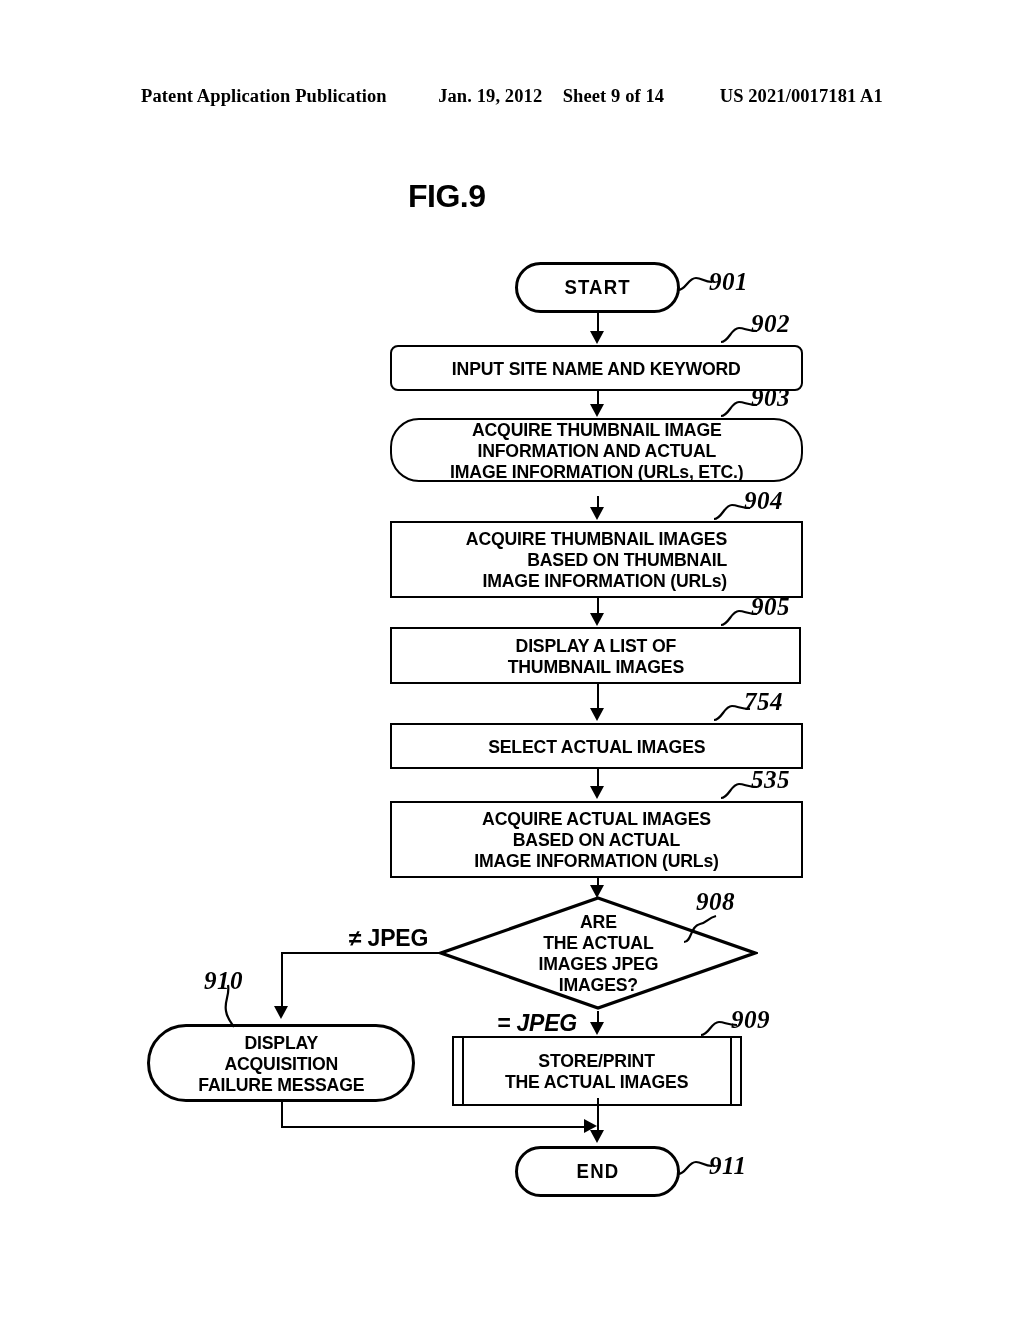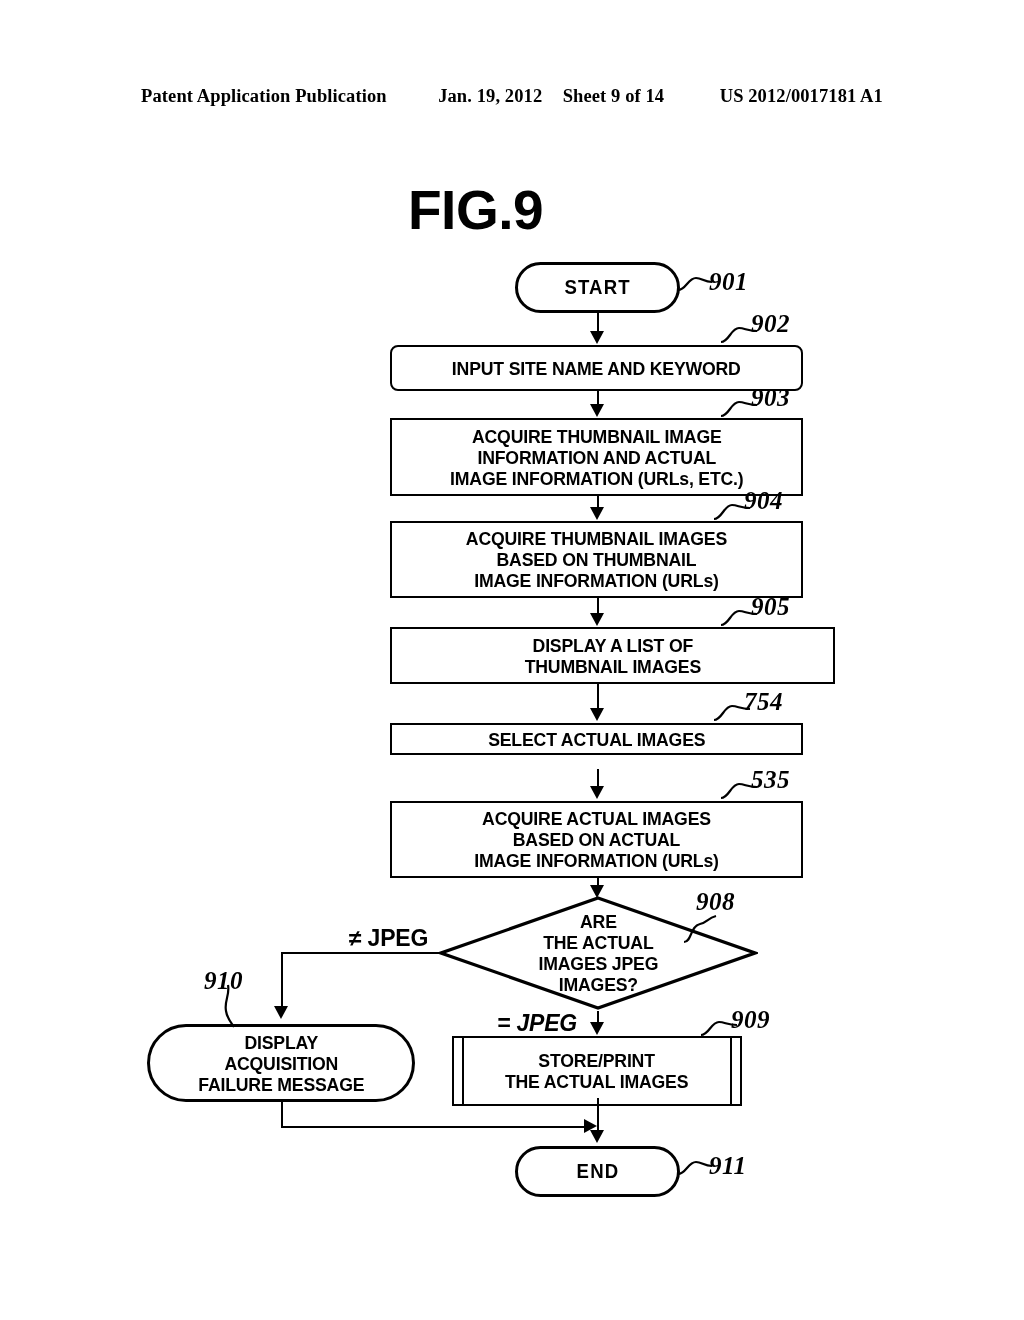--- a/index.html
+++ b/index.html
@@ -34,21 +34,21 @@
   #pub-header .gap-b { display: inline-block; width: 11px; }
   #pub-header .gap-c { display: inline-block; width: 46px; }
 
   
   #fig-title {
     position: absolute;
     left: 408px;
     top: 178px;
     font-family: "Liberation Sans", sans-serif;
     font-weight: bold;
-    font-size: 55px;
+    font-size: 32px;
     letter-spacing: -0.5px;
   }
 
   
   .node {
     position: absolute;
     box-sizing: border-box;
     border: 2.5px solid #000;
     background: #fff;
     display: flex;
@@ -158,51 +158,51 @@
 </head>
 <body>
 
 <div id="pub-header">
   <span class="seg">Patent Application Publication</span>
   <span class="gap-a"></span>
   <span class="seg">Jan. 19, 2012</span>
   <span class="gap-b"></span>
   <span class="seg">Sheet 9 of 14</span>
   <span class="gap-c"></span>
-  <span class="seg">US 2012/0017181 A1</span>
+  <span class="seg">US 2021/0017181 A1</span>
 </div>
 
 <div id="fig-title">FIG.9</div>
 
 <div class="node terminal" style="left:515px; top:262px; width:165px; height:51px;">
   <span class="txt">START</span>
 </div>
 
 <div class="node" style="left:390px; top:345px; width:413px; height:46px;border-radius:8px;">
   <span class="txt">INPUT SITE NAME AND KEYWORD</span>
 </div>
 
-<div class="node" style="left:390px; top:418px; width:413px; height:78px;">
+<div class="node" style="left:390px; top:418px; width:413px; height:64px;border-radius:29px;">
   <span class="txt">ACQUIRE THUMBNAIL IMAGE
 INFORMATION AND ACTUAL
 IMAGE INFORMATION (URLs, ETC.)</span>
 </div>
 
-<div class="node" style="left:390px; top:521px; width:413px; height:77px;">
+<div class="node" style="left:390px; top:521px; width:413px; height:77px;text-align:right;">
   <span class="txt">ACQUIRE THUMBNAIL IMAGES
 BASED ON THUMBNAIL
 IMAGE INFORMATION (URLs)</span>
 </div>
 
-<div class="node" style="left:390px; top:627px; width:445px; height:57px;">
+<div class="node" style="left:390px; top:627px; width:411px; height:57px;">
   <span class="txt">DISPLAY A LIST OF
 THUMBNAIL IMAGES</span>
 </div>
 
-<div class="node" style="left:390px; top:723px; width:413px; height:32px;">
+<div class="node" style="left:390px; top:723px; width:413px; height:46px;">
   <span class="txt">SELECT ACTUAL IMAGES</span>
 </div>
 
 <div class="node" style="left:390px; top:801px; width:413px; height:77px;">
   <span class="txt">ACQUIRE ACTUAL IMAGES
 BASED ON ACTUAL
 IMAGE INFORMATION (URLs)</span>
 </div>
 
 <div class="diamond" style="left:438px; top:895px; width:320px; height:116px;">

